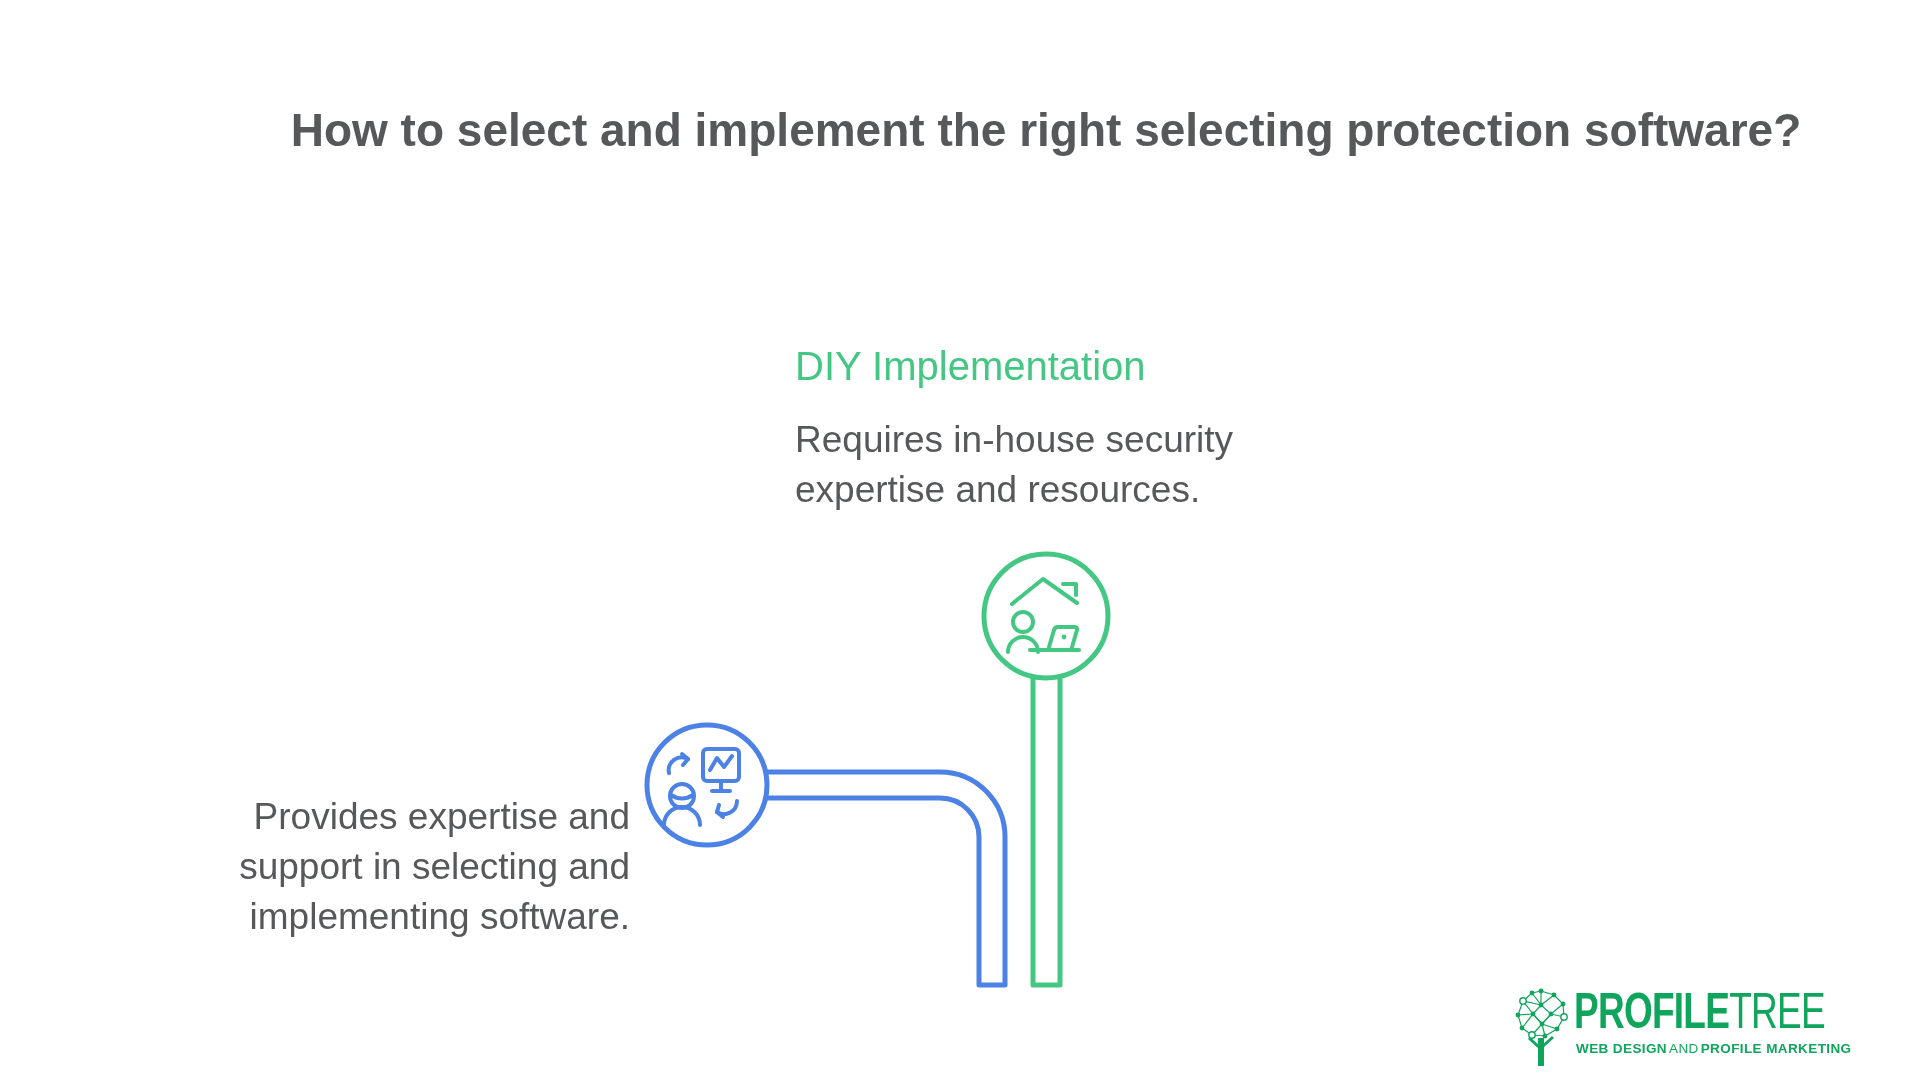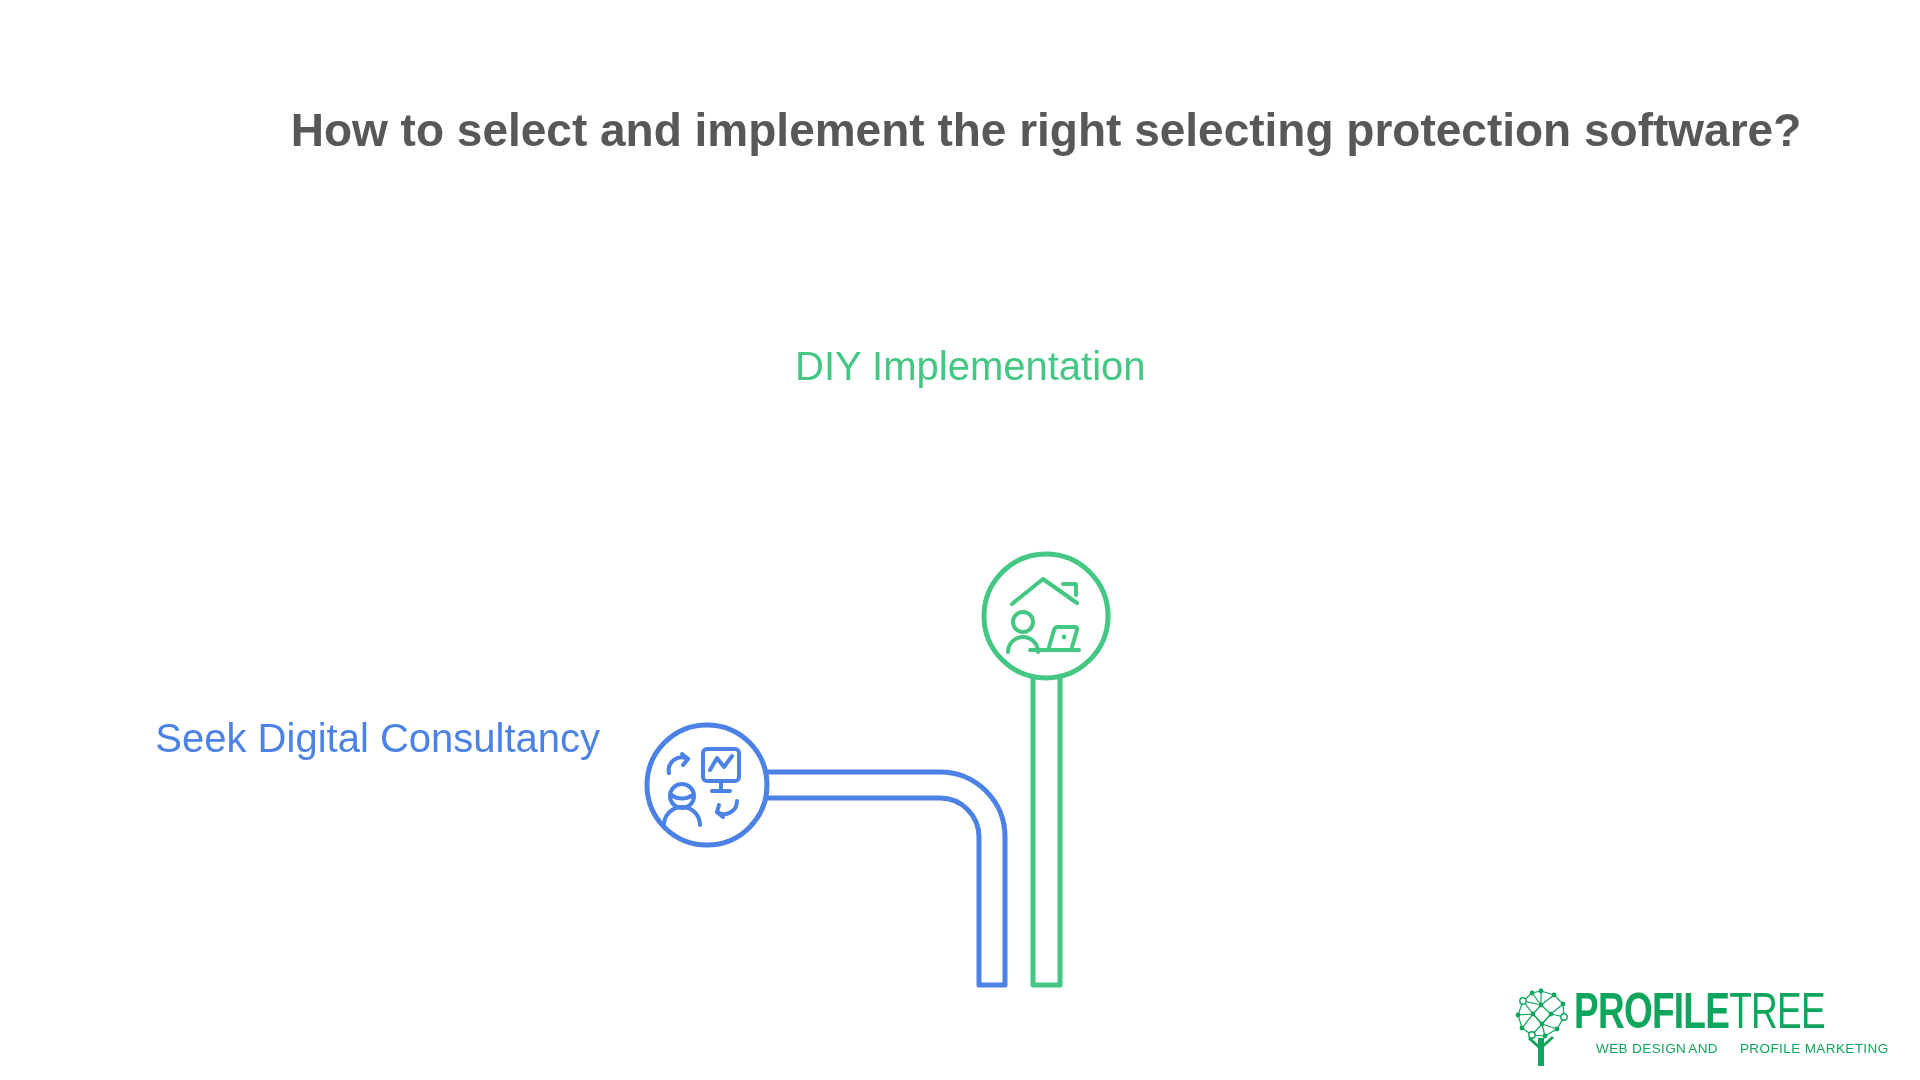--- a/index.html
+++ b/index.html
@@ -29,21 +29,21 @@
     font-size:50px;line-height:1;color:var(--logo-green,#10a55c);
     transform:scaleX(0.74);transform-origin:left top;letter-spacing:-1px;
   }
   .logo .brand .bold{font-weight:bold;}
   .logo .brand .light{font-weight:normal;}
   .logo .tagline{
     position:absolute;left:64px;top:56px;white-space:nowrap;
     font-size:13.5px;line-height:1;color:var(--logo-green,#10a55c);
     letter-spacing:0.4px;
   }
-  .logo .tagline .tag-bold{font-weight:normal;margin-left:20px;}
+  .logo .tagline .tag-bold{font-weight:bold;}
   .logo .tagline .tag-light{font-weight:normal;margin:0 2px;}
 </style>
 </head>
 <body>
 
 <div class="canvas">
 
   <h1 class="title">How to select and implement the right selecting protection software?</h1>
 
   <svg class="diagram" width="1920" height="1080" viewBox="0 0 1920 1080" fill="none">
@@ -87,22 +87,30 @@
         <path d="M664,825 A18,18 0 0 1 700,825"></path>
 
         <path d="M737,801 A13,13 0 0 1 717,812"></path>
         <path d="M717,812 L723,817"></path>
         <path d="M717,812 L719,805"></path>
       </g>
     </g>
   </svg>
 
   <div class="heading green">DIY Implementation</div>
+  <div class="body-text diy">
+    <div>Requires in-house security</div>
+    <div>expertise and resources.</div>
+  </div>
 
-  <div class="heading blue">Seek Digital Consultancy</div>
+  <div class="body-text seek">
+    <div>Provides expertise and</div>
+    <div>support in selecting and</div>
+    <div>implementing software.</div>
+  </div>
 
   <div class="logo">
     <svg class="tree" width="58" height="78" viewBox="0 0 58 78" fill="none">
       <g stroke="var(--logo-green,#10a55c)" stroke-width="1.2">
 
         <path d="M29,3 L42,7 L51,16 L52,29 L45,41 L33,48 L20,47 L10,40 L6,27 L11,13 L20,5 L29,3"></path>
         <path d="M29,3 L29,17 L39,26 L30,36 L21,26 L29,17"></path>
         <path d="M42,7 L29,17 M51,16 L39,26 M52,29 L39,26 M45,41 L30,36 M33,48 L30,36 M20,47 L30,36 M10,40 L21,26 M6,27 L21,26 M11,13 L29,17 M20,5 L29,17 M21,26 L30,36 M39,26 L30,36 M11,13 L21,26"></path>
 
         <path d="M28,60 L17,50 M31,58 L41,49 M29,62 L29,50" stroke-width="3"></path>

